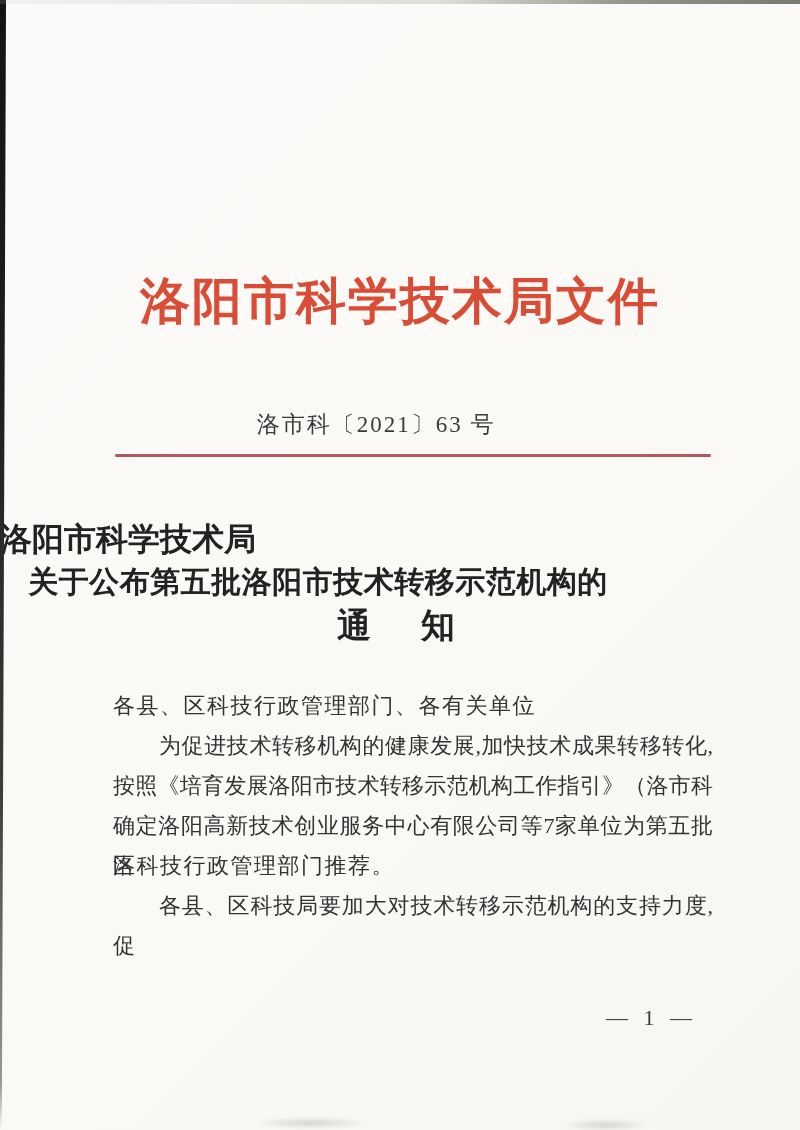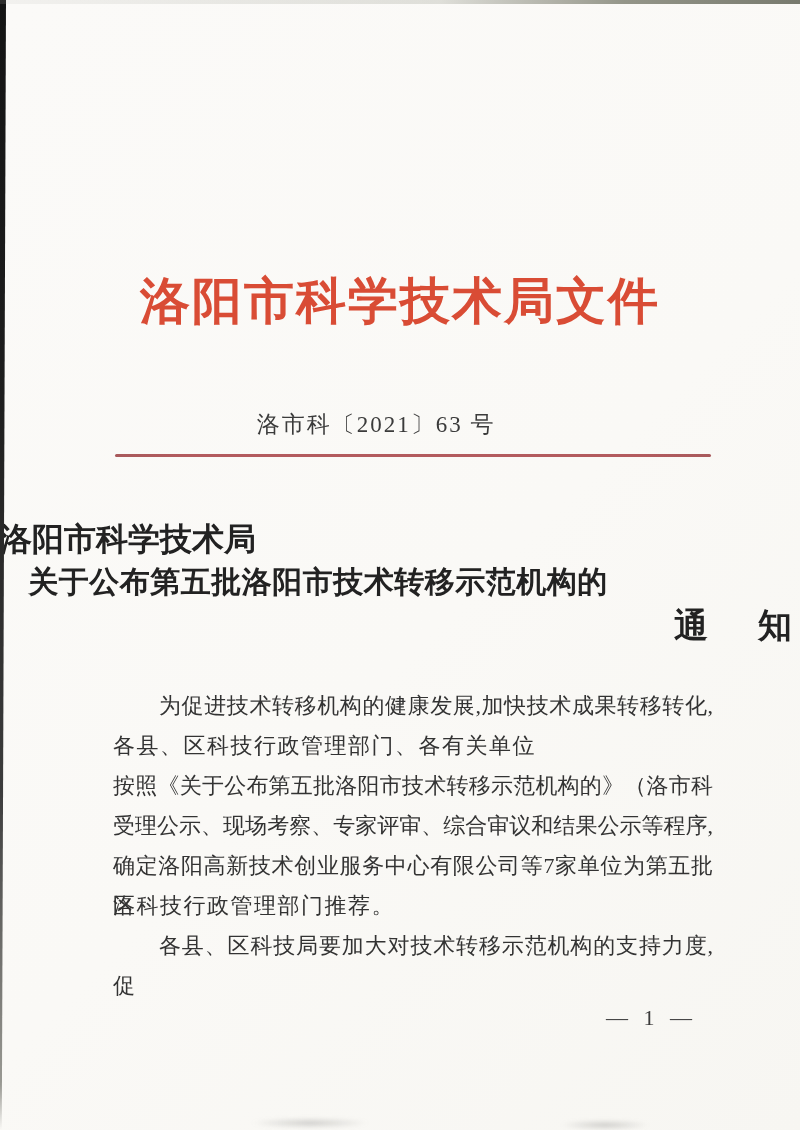--- a/index.html
+++ b/index.html
@@ -52,21 +52,21 @@
   
   .title-org{
     position:absolute;left:0;top:518px;width:800px;text-align:left;
     font-size:32px;font-weight:700;color:#222;line-height:42px;white-space:nowrap;
   }
   .title-subject{
     position:absolute;left:0;top:560px;width:636px;text-align:center;
     font-size:30px;font-weight:700;color:#222;line-height:44px;letter-spacing:0.5px;white-space:nowrap;
   }
   .title-type{
-    position:absolute;left:0;top:602px;width:800px;text-align:right;
+    position:absolute;left:0;top:602px;width:800px;text-align:center;
     font-size:34px;font-weight:700;color:#222;line-height:48px;letter-spacing:8px;white-space:nowrap;
   }
 
   
   .body-block{
     position:absolute;left:113px;top:686px;width:600px;
     font-size:22px;color:#333;
   }
   .bl{height:40px;line-height:40px;white-space:nowrap;}
   .bl-justify{
@@ -92,24 +92,23 @@
 
   <div class="red-rule"></div>
 
   <div class="title-org">洛阳市科学技术局</div>
 
   <div class="title-subject">关于公布第五批洛阳市技术转移示范机构的</div>
 
   <div class="title-type">通　知</div>
 
   <div class="body-block">
+    <div class="bl bl-plain">各县、区科技行政管理部门、各有关单位</div>
     <div class="bl bl-justify bl-indent">为促进技术转移机构的健康发展,加快技术成果转移转化,</div>
-    <div class="bl bl-plain">各县、区科技行政管理部门、各有关单位</div>
-    <div class="bl bl-justify">按照《关于公布第五批洛阳市技术转移示范机构的》（洛市科</div>
-    <div class="bl bl-justify">受理公示、现场考察、专家评审、综合审议和结果公示等程序,</div>
+    <div class="bl bl-justify">按照《培育发展洛阳市技术转移示范机构工作指引》（洛市科</div>
     <div class="bl bl-justify">确定洛阳高新技术创业服务中心有限公司等7家单位为第五批洛</div>
     <div class="bl bl-plain">区科技行政管理部门推荐。</div>
     <div class="bl bl-justify bl-indent">各县、区科技局要加大对技术转移示范机构的支持力度,促</div>
   </div>
 
   <div class="page-number">— 1 —</div>
 
   <div class="scan-edge-left"></div>
   <div class="scan-edge-top"></div>
   <div class="scan-smudge smudge-1"></div>

